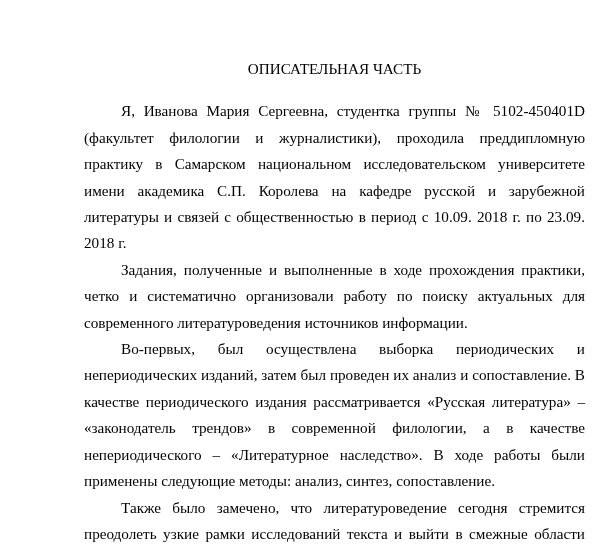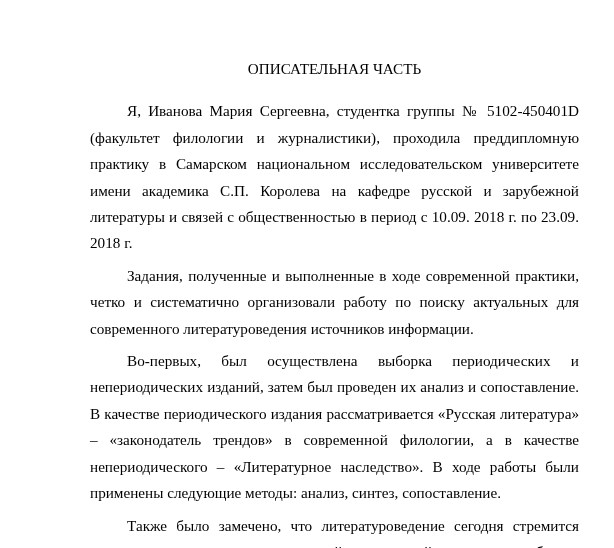--- a/index.html
+++ b/index.html
@@ -26,27 +26,27 @@
     .title {
       text-align: center;
       margin: 16px;
       padding: 0;
       font-weight: normal;
       font-size: 15.2px;
       line-height: 26.4px;
       padding-left: 0px;
     }
     .para {
-      margin: 6px;
+      margin: 0;
       text-align: justify;
       text-indent: 37px;
     }
   </style>
 </head>
 <body>
 
 <div class="page">
   <h1 class="title">ОПИСАТЕЛЬНАЯ ЧАСТЬ</h1>
   <p class="para">Я, Иванова Мария Сергеевна, студентка группы № 5102-450401D (факультет филологии и журналистики), проходила преддипломную практику в Самарском национальном исследовательском университете имени академика С.П. Королева на кафедре русской и зарубежной литературы и связей с общественностью в период с 10.09. 2018 г. по 23.09. 2018 г.</p>
-  <p class="para">Задания, полученные и выполненные в ходе современной практики, четко и систематично организовали работу по поиску актуальных для современного литературоведения источников информации.</p>
+  <p class="para">Задания, полученные и выполненные в ходе прохождения практики, четко и систематично организовали работу по поиску актуальных для современного литературоведения источников информации.</p>
   <p class="para">Во-первых, был осуществлена выборка периодических и непериодических изданий, затем был проведен их анализ и сопоставление. В качестве периодического издания рассматривается «Русская литература» – «законодатель трендов» в современной филологии, а в качестве непериодического – «Литературное наследство». В ходе работы были применены следующие методы: анализ, синтез, сопоставление.</p>
   <p class="para">Также было замечено, что литературоведение сегодня стремится преодолеть узкие рамки исследований текста и выйти в смежные области гуманитарного знания. Важность подобной работы очевидна – подобный подход к чтению периодической и непериодической позволяет наметить актуальную область исследования.</p>
 </div>
 
 </body></html>

